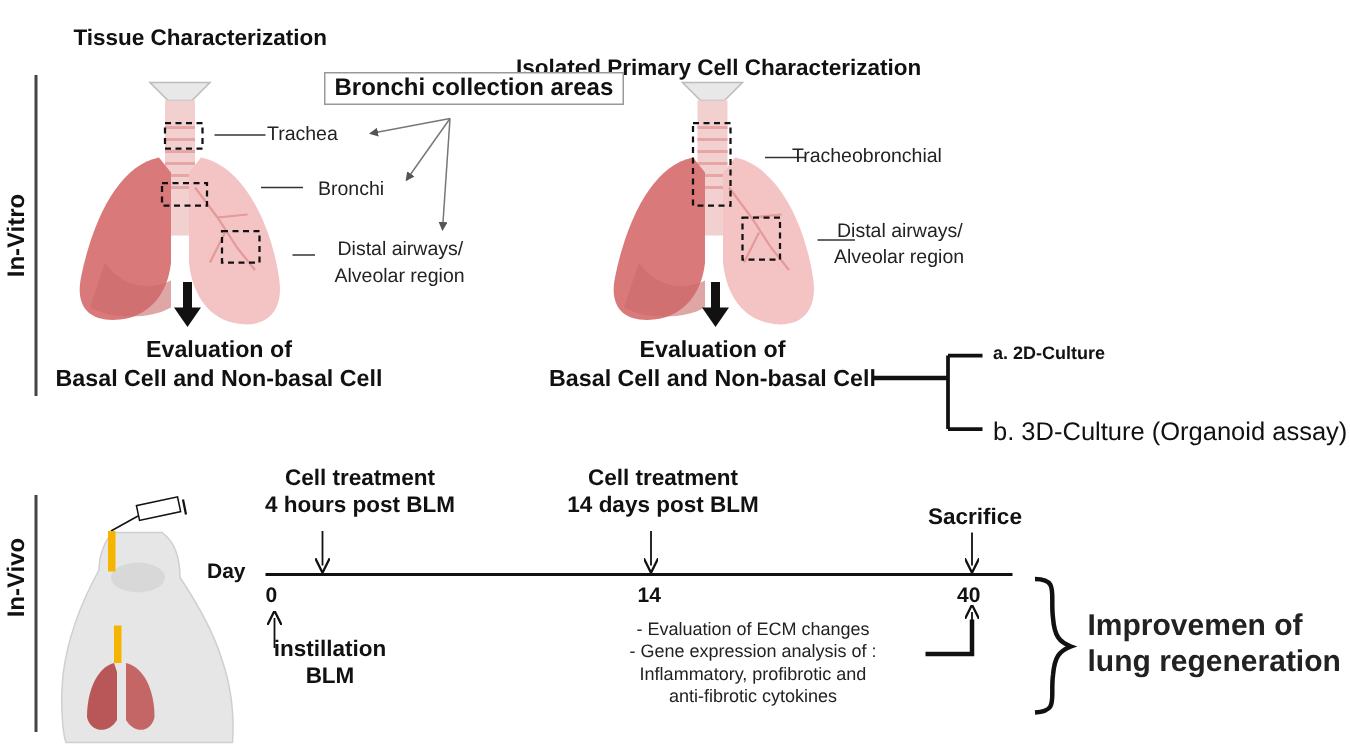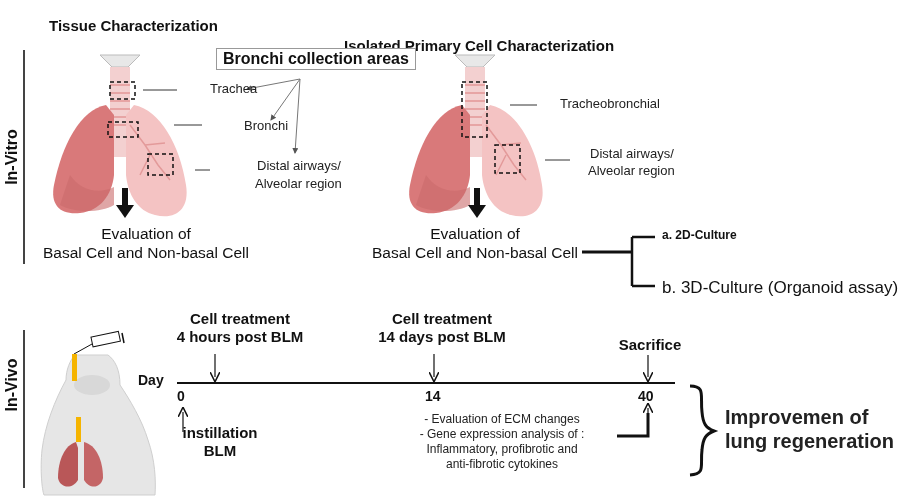--- a/index.html
+++ b/index.html
@@ -1,22 +1,22 @@
 <!DOCTYPE html>
 <html><head>
 <meta charset="utf-8">
 <style>
   html, body { margin: 0; padding: 0; background: #ffffff; }
   body { width: 900px; height: 500px; position: relative; overflow: hidden;
          font-family: "Liberation Sans", sans-serif; color: #111; }
   .abs { position: absolute; }
   .b { font-weight: bold; }
   .t-head { font-size: 15px; font-weight: bold; white-space: nowrap; }
-  .t-lbl { font-size: 13px; white-space: nowrap; color: #222; margin-left: 32px; }
-  .t-eval { font-size: 15.5px; font-weight: normal; text-align: center; white-space: nowrap; line-height: 19px; }
+  .t-lbl { font-size: 13px; white-space: nowrap; color: #222; }
+  .t-eval { font-size: 15.5px; font-weight: bold; text-align: center; white-space: nowrap; line-height: 19px; }
   .vline { position: absolute; background: #444; width: 2px; }
   .side-label { position: absolute; font-weight: bold; font-size: 16px; transform: rotate(-90deg);
                 transform-origin: center center; white-space: nowrap; text-align: center; width: 100px; }
   .samplebox { border: 1px solid #999; background: #fff; padding: 1px 6px; font-size: 16px; font-weight: bold; white-space: nowrap; }
   .tl-top { font-size: 15px; font-weight: bold; text-align: center; white-space: nowrap; line-height: 18px; }
   .tl-num { font-size: 14px; font-weight: bold; }
   .small { font-size: 12px; text-align: center; line-height: 15px; white-space: nowrap; color: #222; }
   .big { font-size: 20px; font-weight: bold; line-height: 24px; white-space: nowrap; color: #222; }
   svg { position: absolute; overflow: visible; }
 </style>

